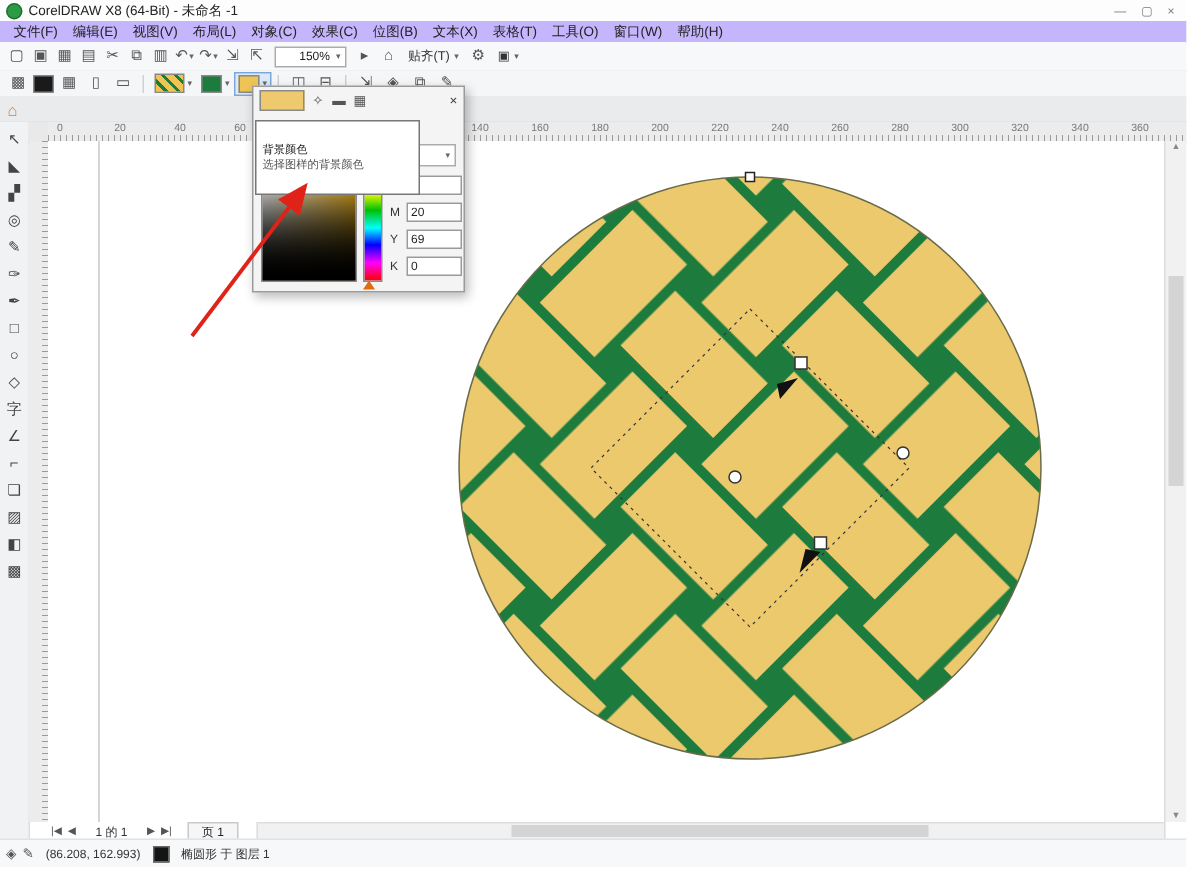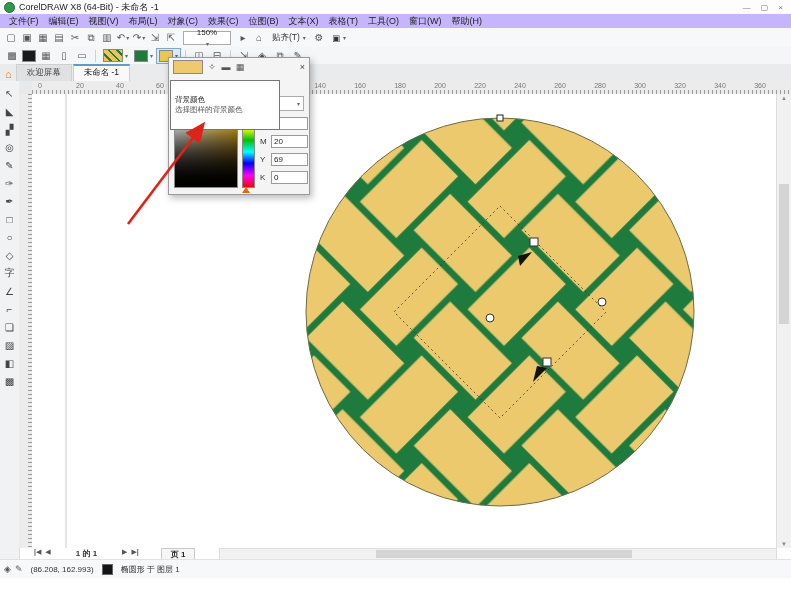--- a/index.html
+++ b/index.html
@@ -14,21 +14,21 @@
   #menubar{top:14px;height:14px;background:#c4b5fd;border-bottom:1px solid #e0e0e0;padding-left:4px;}
   .menu-item{padding:0 5px;font-size:9px;color:#222;}
   
   #toolbar1{top:28px;height:19px;background:#f7f8f9;border-bottom:1px solid #e0e0e0;padding-left:3px;gap:1px;}
   #toolbar2{top:47px;height:17px;background:#f5f6f7;border-bottom:1px solid #dcdcdc;padding-left:4px;gap:2px;}
   .tb-icon{width:16px;height:15px;display:flex;align-items:center;justify-content:center;font-size:10px;color:#555;}
   .tb-sep{width:1px;height:12px;background:#d0d0d0;margin:0 3px;}
   .caret{font-size:6px;color:#666;margin-left:1px;}
   .combo{background:#fff;border:1px solid #ababab;height:12px;display:flex;align-items:center;
          padding:0 3px;gap:3px;font-size:8px;color:#222;}
-  #zoom-combo{width:40px;justify-content:center;margin:0 3px;flex-direction:column;}
+  #zoom-combo{width:40px;justify-content:flex-end;margin:0 3px;}
   .tb-btn{display:flex;align-items:center;padding:0 4px;font-size:8.5px;color:#333;gap:2px;}
   .swatch{width:12px;height:10px;border:1px solid #888;}
   .swatch-btn{display:flex;align-items:center;gap:1px;padding:1px 2px;}
   .swatch-btn.active{background:#dbe9f9;outline:1px solid #7aa7d7;}
   .pattern-thumb{width:18px;height:11px;border:1px solid #888;
     background:repeating-linear-gradient(45deg,#eec455 0 4px,#1d7b3e 4px 6px);}
   
   #tabbar{top:64px;height:17px;background:#e9ebed;border-bottom:1px solid #d0d0d0;align-items:flex-end;padding-left:3px;}
   #home-icon{color:#e07b39;font-size:11px;margin:0 4px 1px 2px;}
   .doc-tab{padding:2px 10px 2px 10px;font-size:8.5px;color:#444;border:1px solid #cfcfcf;border-bottom:none;background:#dfe1e3;margin-right:1px;}
@@ -46,21 +46,21 @@
   #vruler{position:absolute;left:19px;top:94px;width:13px;bottom:47px;background:#ececec;border-right:1px solid #b5b5b5;}
   #vruler::after{content:"";position:absolute;top:0;bottom:0;right:0;width:4px;
      background:repeating-linear-gradient(to bottom,#9a9a9a 0 1px,transparent 1px 4px);}
   
   #canvas{position:absolute;left:32px;top:94px;right:14px;bottom:47px;background:#fff;overflow:hidden;}
   
   #vscroll{position:absolute;right:0;top:94px;width:14px;bottom:47px;background:#f1f1f1;border-left:1px solid #ddd;}
   #vscroll .thumb{position:absolute;left:2px;right:2px;top:90px;height:140px;background:#d4d4d4;}
   #vscroll .arr{position:absolute;left:0;right:0;text-align:center;font-size:6px;color:#888;}
   
-  #navrow{position:absolute;left:32px;right:14px;bottom:35px;height:12px;display:flex;gap:20px;background:#fff;font-weight:bold;}
+  #navrow{position:absolute;left:32px;right:14px;bottom:35px;height:12px;display:flex;align-items:center;gap:8px;background:#fff;}
   .nav-btn{font-size:7px;color:#555;padding:0 2px;}
   #page-pos{font-size:8px;color:#333;padding:0 3px;}
   #page-tab{border:1px solid #c9c9c9;background:#f6f6f6;font-size:8px;padding:0 9px;height:11px;display:flex;align-items:center;}
   #hscroll{flex:1;height:10px;background:#f1f1f1;border:1px solid #ddd;position:relative;margin-left:4px;}
   #hscroll .thumb{position:absolute;top:1px;bottom:1px;left:28%;width:46%;background:#d4d4d4;}
   #statusbar{position:absolute;left:0;right:0;bottom:17px;height:18px;background:#f7f8f9;border-top:1px solid #e2e2e2;
              display:flex;align-items:center;gap:8px;padding-left:4px;font-size:8px;color:#333;}
   .status-icon{font-size:9px;color:#555;}
   #fill-indicator{width:9px;height:9px;background:#141414;border:1px solid #666;}
   
@@ -179,24 +179,20 @@
     <div class="tb-icon">⊟</div>
     <div class="tb-sep"></div>
     <div class="tb-icon">⇲</div>
     <div class="tb-icon">◈</div>
     <div class="tb-icon">⧉</div>
     <div class="tb-icon">✎</div>
   </div>
 
 <div class="bar" id="tabbar">
   <span id="home-icon">⌂</span>
-  <span id="tabs-wrap" style="display:flex;align-items:flex-end;">
-      <div class="doc-tab">欢迎屏幕</div>
-      <div class="doc-tab active">未命名 -1</div>
-    </span>
 </div>
 
 <div id="toolbox">
     <div class="tool">↖</div>
     <div class="tool">◣</div>
     <div class="tool">▞</div>
     <div class="tool">◎</div>
     <div class="tool">✎</div>
     <div class="tool">✑</div>
     <div class="tool">✒</div>

